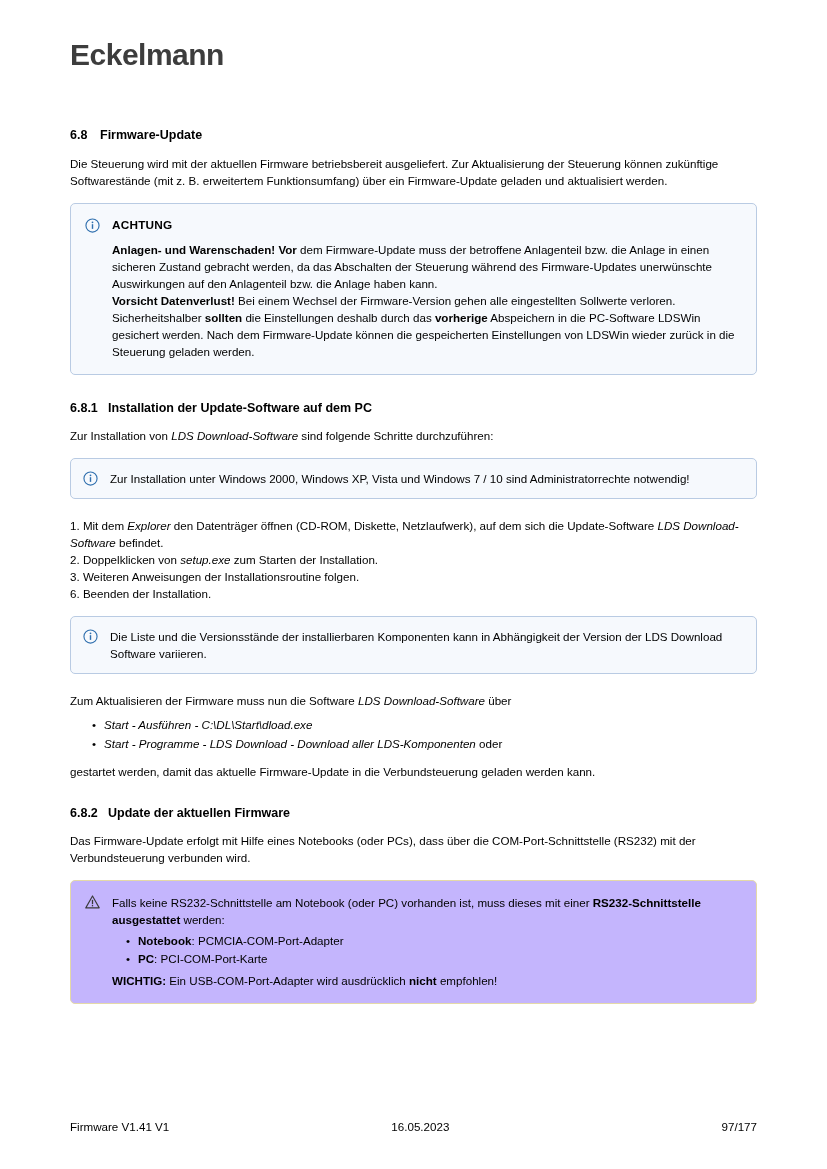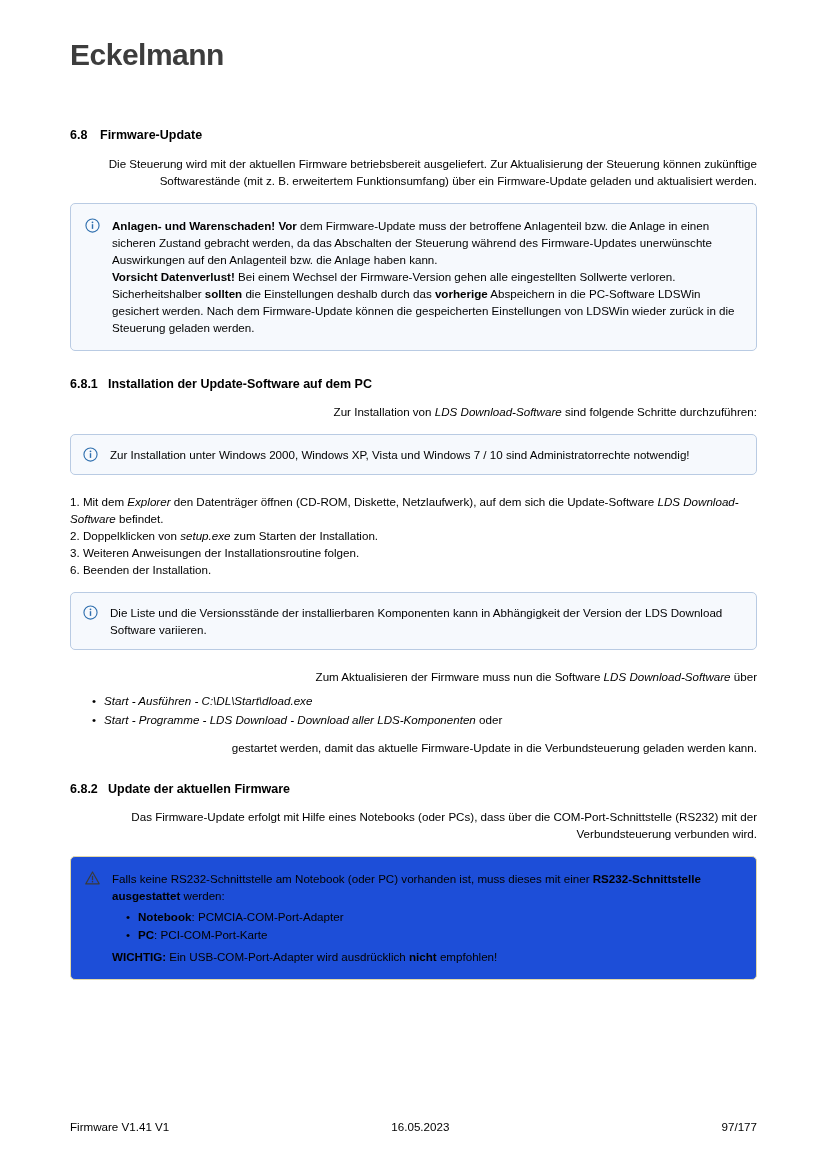--- a/index.html
+++ b/index.html
@@ -55,21 +55,21 @@
     color: #000;
   }
   h3.subsection .num {
     display: inline-block;
     min-width: 38px;
   }
   p.body {
     font-size: 11.6px;
     line-height: 17px;
     margin: 0 0 12px 0;
-    text-align: right;
+    text-align: left;
   }
   p.tight {
     margin: 0;
   }
   .italic { font-style: italic; }
   .bold { font-weight: bold; }
 
   
   .callout {
     border: 1px solid #b9cbe3;
@@ -79,21 +79,21 @@
     display: flex;
     align-items: flex-start;
     margin: 14px 0 18px 0;
     box-sizing: border-box;
   }
   .callout.big {
     padding: 13px 16px 14px 14px;
   }
   .callout.warn {
     border: 1px solid #e4d9a8;
-    background: #1d4ed8;
+    background: #c4b5fd;
   }
   .callout .ico {
     flex: 0 0 auto;
     width: 18px;
     margin-right: 9px;
     padding-top: 1px;
     text-align: center;
   }
   .callout .body-col {
     flex: 1 1 auto;
@@ -187,20 +187,21 @@
 
     <div class="callout big">
       <div class="ico">
         <svg class="icon" width="15" height="15" viewBox="0 0 16 16">
           <circle cx="8" cy="8" r="7" fill="none" stroke="#2f6fae" stroke-width="1.2"></circle>
           <circle cx="8" cy="4.6" r="0.95" fill="#2f6fae"></circle>
           <rect x="7.25" y="6.6" width="1.5" height="5" fill="#2f6fae"></rect>
         </svg>
       </div>
       <div class="body-col">
+        <div class="title">ACHTUNG</div>
         <p class="tight">
           <span class="bold">Anlagen- und Warenschaden! Vor</span><span> dem Firmware-Update muss der betroffene Anlagenteil bzw. die Anlage in einen sicheren Zustand gebracht werden, da das Abschalten der Steuerung während des Firmware-Updates unerwünschte Auswirkungen auf den Anlagenteil bzw. die Anlage haben kann.</span>
         </p>
         <p class="tight">
           <span class="bold">Vorsicht Datenverlust!</span><span> Bei einem Wechsel der Firmware-Version gehen alle eingestellten Sollwerte verloren. Sicherheitshalber </span><span class="bold">sollten</span><span> die Einstellungen deshalb durch das </span><span class="bold">vorherige</span><span> Abspeichern in die PC-Software LDSWin gesichert werden. Nach dem Firmware-Update können die gespeicherten Einstellungen von LDSWin wieder zurück in die Steuerung geladen werden.</span>
         </p>
       </div>
     </div>
 
     <h3 class="subsection">

